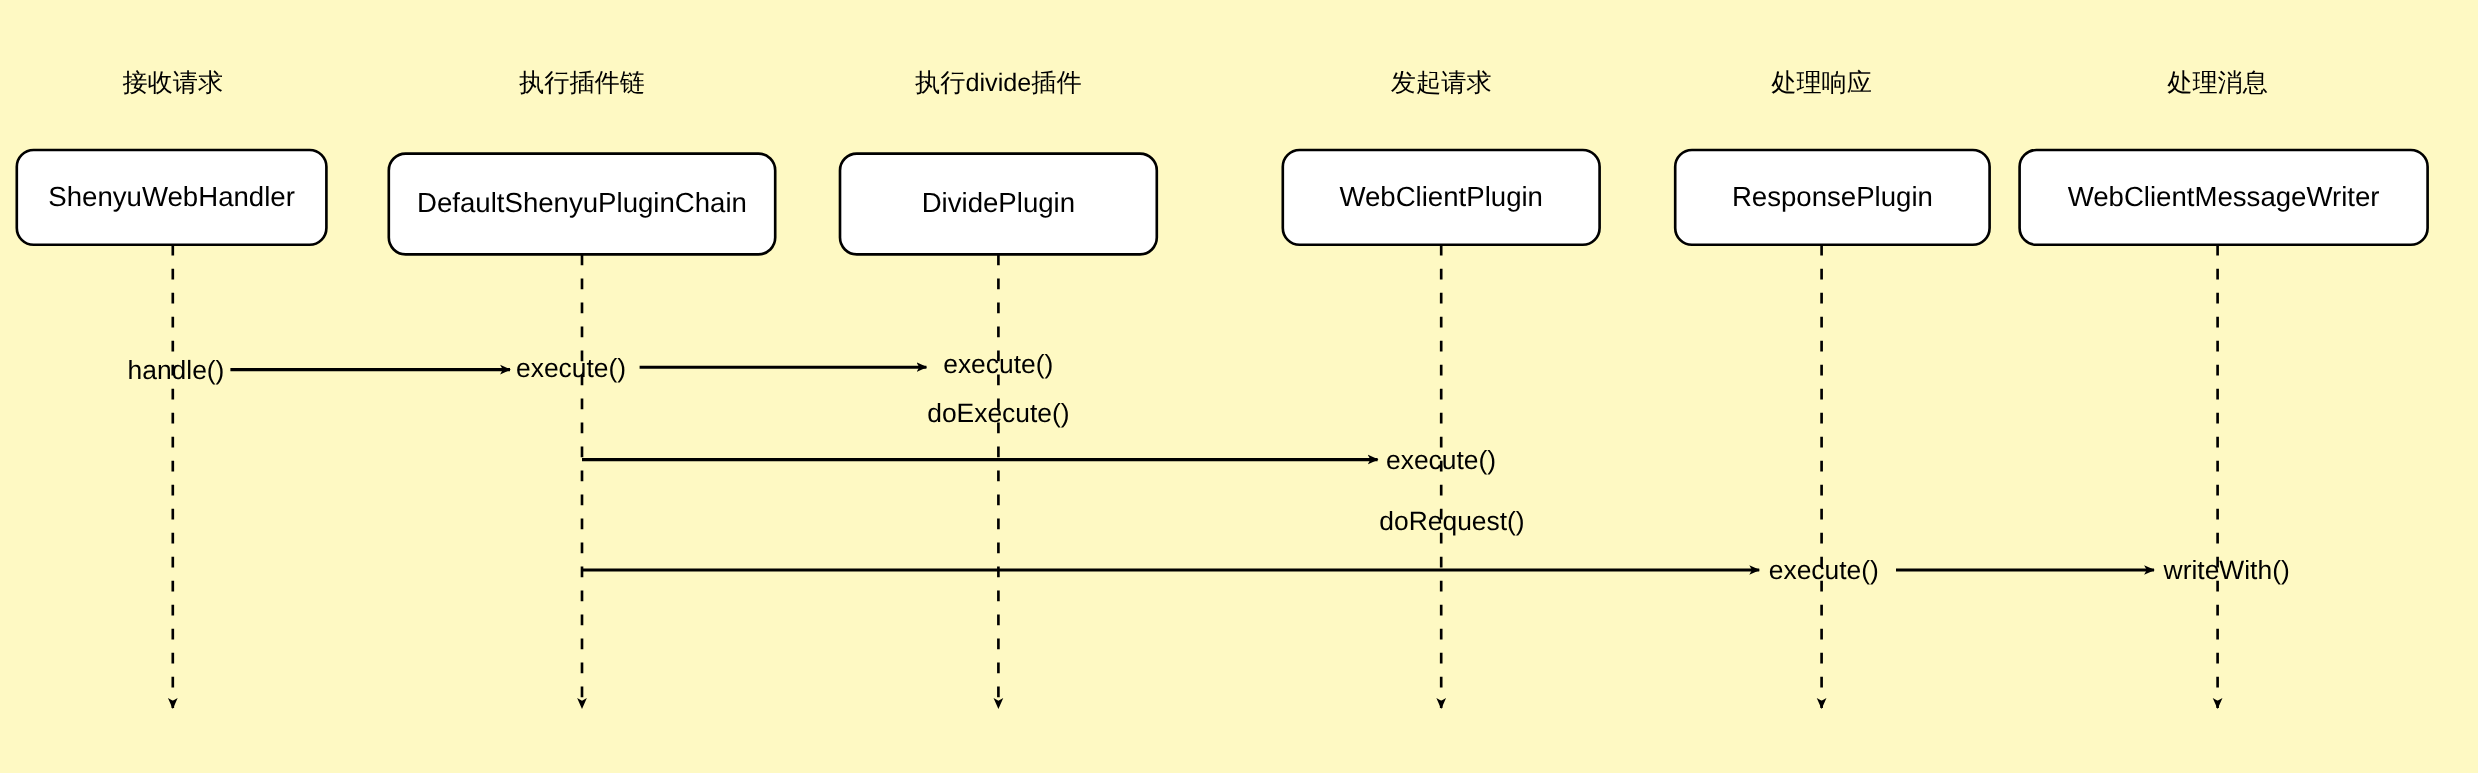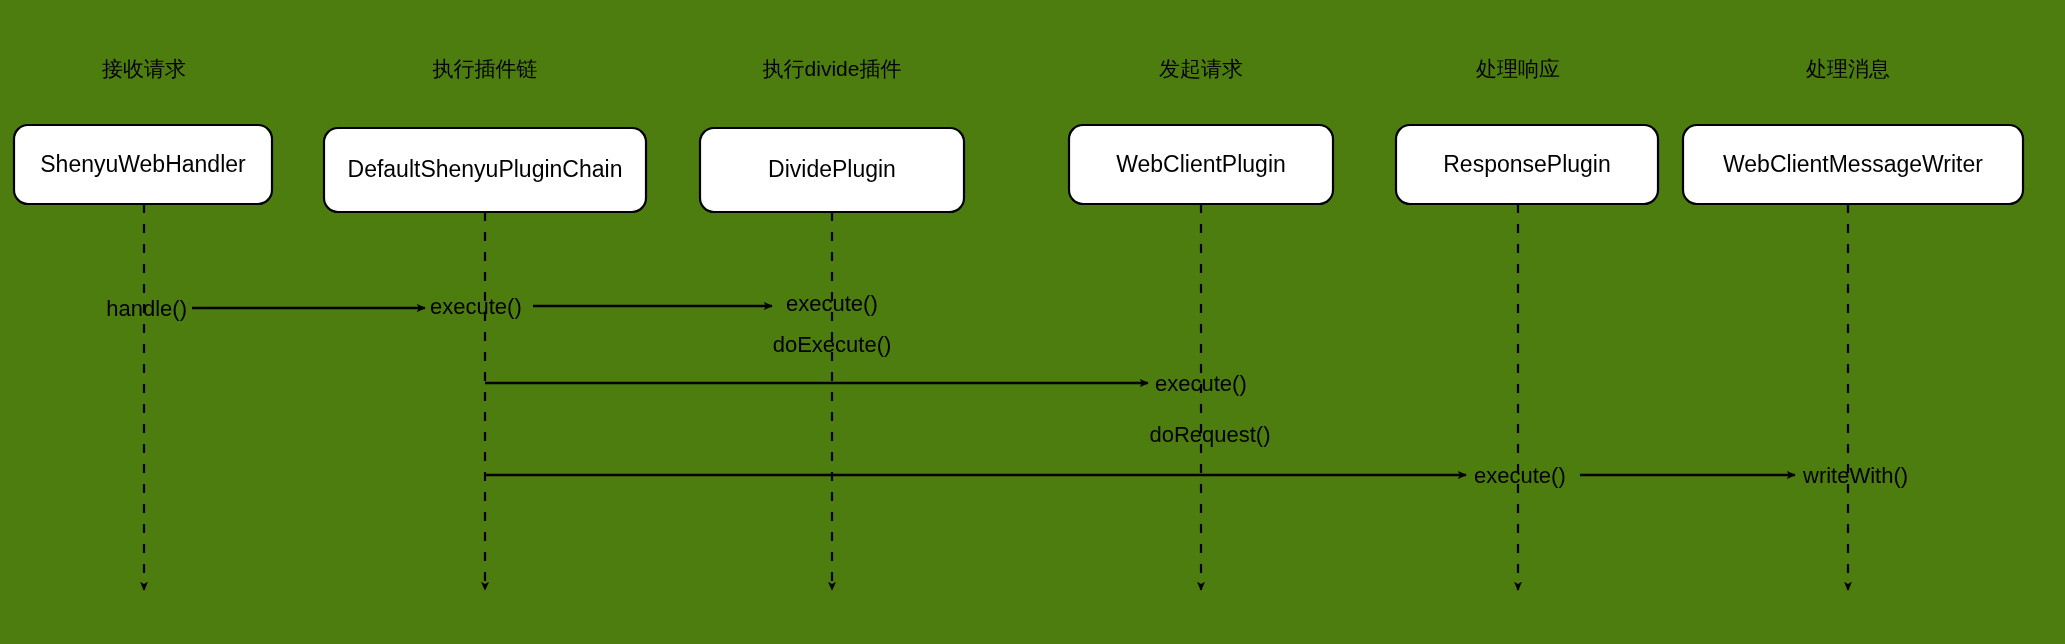--- a/index.html
+++ b/index.html
@@ -2,21 +2,21 @@
 <html><head>
 <meta charset="utf-8">
 <title>Sequence Diagram</title>
 <style>
   html,body{margin:0;padding:0;background:#ffffff;}
   body{
     width:2065px;height:644px;overflow:hidden;
     font-family:"Liberation Sans","DejaVu Sans",sans-serif;
     color:#000000;
   }
-  #diagram-root{position:relative;width:2065px;height:644px;background:#4d7c0f;}
+  #diagram-root{position:relative;width:2065px;height:644px;background:#fef9c3;}
   svg#seq-svg{display:block;width:2065px;height:644px;}
 
   .phase-label{
     font-family:"Liberation Sans","DejaVu Sans",sans-serif;
     font-size:21px;fill:#000000;text-anchor:middle;
     dominant-baseline:middle;
   }
   .participant-box{
     fill:#ffffff;stroke:#000000;stroke-width:2.2;
   }

